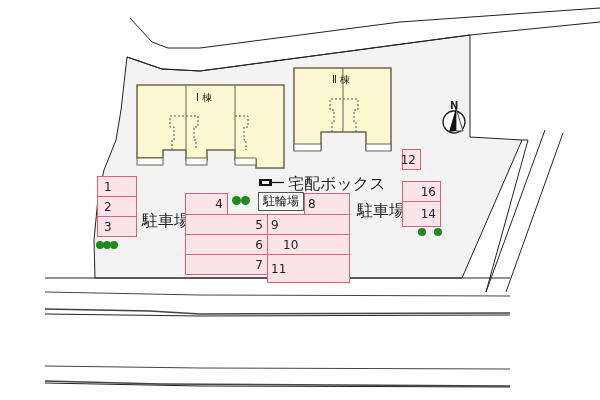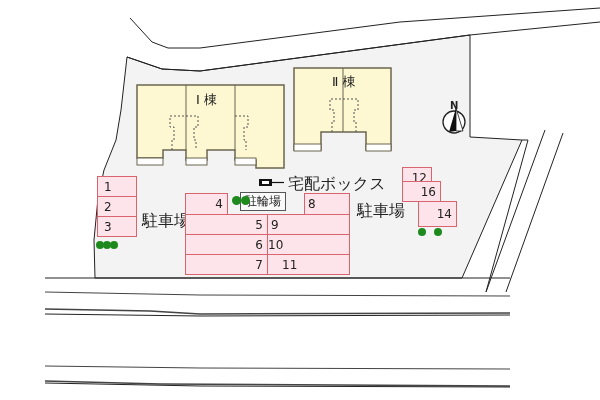--- a/index.html
+++ b/index.html
@@ -1,20 +1,20 @@
 <!DOCTYPE html>
 <html><head>
   <meta charset="utf-8">
   <style>
     html, body { margin: 0; padding: 0; background: #ffffff; }
     body { width: 600px; height: 400px; overflow: hidden; position: relative;
            font-family: "DejaVu Sans", "Liberation Sans", sans-serif; }
     #map { position: absolute; left: 0; top: 0; width: 600px; height: 400px; }
     .lbl { position: absolute; font-size: 16px; color: #222; line-height: 1; white-space: nowrap; }
-    .bldg-lbl { font-size: 13px; }
+    .bldg-lbl { font-size: 10px; }
     .slot { position: absolute; box-sizing: border-box; background: #fde3ea; border: 1px solid #d9646e;
             font-size: 12px; color: #222; line-height: 1; display: flex; align-items: center; }
     .slot.left { justify-content: flex-start; padding-left: 6px; }
     .slot.right { justify-content: flex-end; padding-right: 4px; }
     .bike { position: absolute; box-sizing: border-box; background: #fafafa; border: 1px solid #555;
             font-size: 12px; color: #222; display: flex; align-items: center; justify-content: center; }
     .tree { position: absolute; width: 8px; height: 8px; border-radius: 50%; background: #1e8a1e; }
   </style>
 </head>
 <body>
@@ -98,38 +98,38 @@
   </div>
 <div class="slot right" style="left:185px;top:254px;width:83px;height:21px;">
     <span>7</span>
   </div>
 <div class="slot left" style="left:304px;top:193px;width:46px;height:22px;padding-left:3px;">
     <span>8</span>
   </div>
 <div class="slot left" style="left:267px;top:214px;width:83px;height:21px;padding-left:3px;">
     <span>9</span>
   </div>
-<div class="slot left" style="left:267px;top:234px;width:83px;height:21px;padding-left:0;">
+<div class="slot left" style="left:267px;top:234px;width:83px;height:21px;padding-left:15px;">
     <span>10</span>
   </div>
-<div class="slot left" style="left:267px;top:254px;width:83px;height:21px;padding-left:14px;">
+<div class="slot left" style="left:267px;top:254px;width:83px;height:29px;padding-left:3px;">
     <span>11</span>
   </div>
 
-<div class="bike" style="left:240px;top:192px;width:46px;height:19px;">
+<div class="bike" style="left:258px;top:192px;width:46px;height:19px;">
     <span>駐輪場</span>
   </div>
 
-<div class="slot right" style="left:402px;top:167px;width:30px;height:21px;">
+<div class="slot right" style="left:402px;top:149px;width:19px;height:21px;">
     <span>12</span>
   </div>
 <div class="slot right" style="left:402px;top:181px;width:39px;height:21px;">
     <span>16</span>
   </div>
-<div class="slot right" style="left:418px;top:201px;width:39px;height:26px;">
+<div class="slot right" style="left:402px;top:201px;width:39px;height:26px;">
     <span>14</span>
   </div>
 
 <div class="tree" style="left:96px;top:241px;"></div>
 <div class="tree" style="left:103px;top:241px;"></div>
 <div class="tree" style="left:110px;top:241px;"></div>
 <div class="tree" style="left:232px;top:196px;width:9px;height:9px;"></div>
 <div class="tree" style="left:241px;top:196px;width:9px;height:9px;"></div>
 <div class="tree" style="left:418px;top:228px;"></div>
 <div class="tree" style="left:434px;top:228px;"></div>

